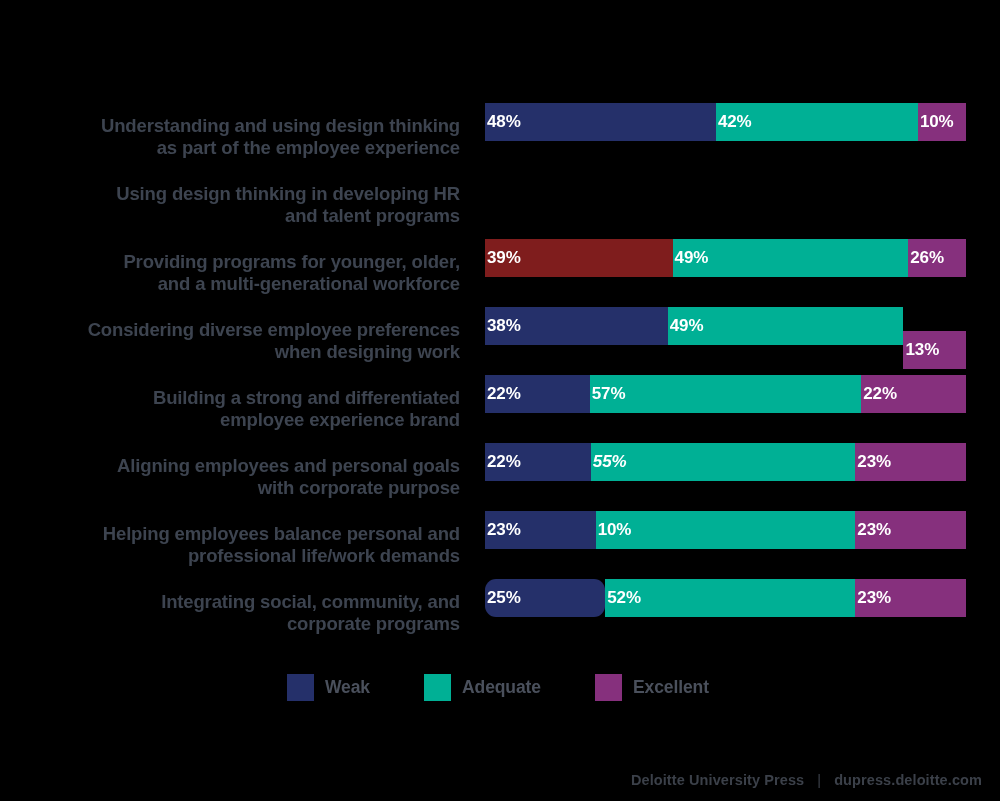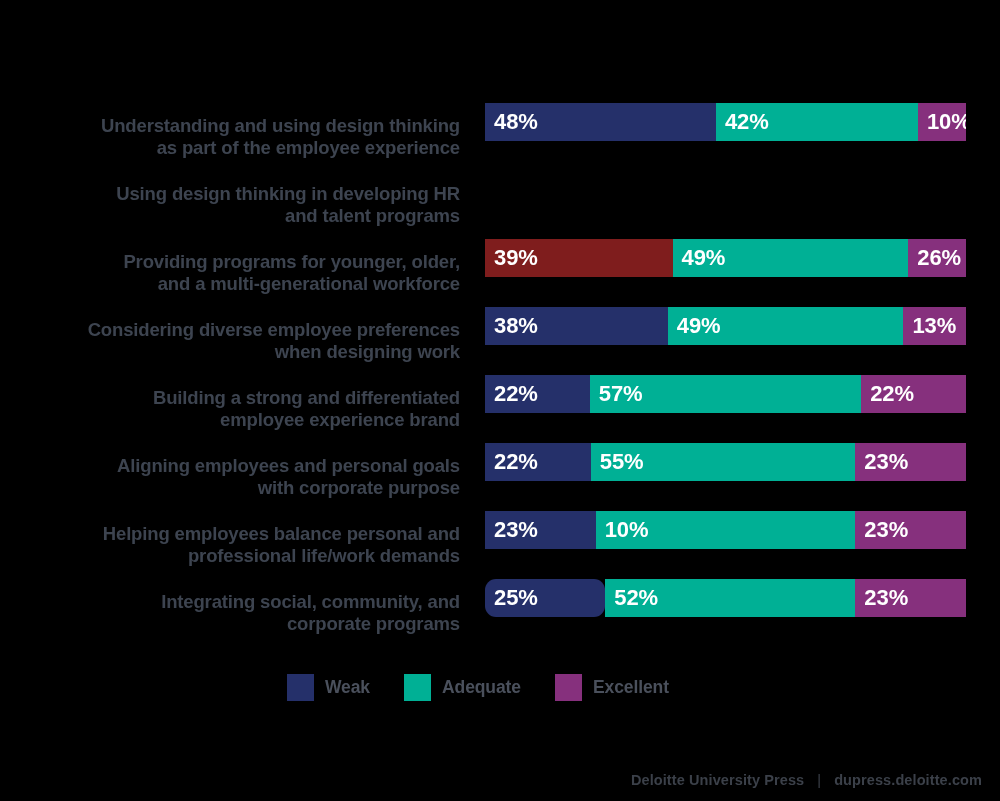--- a/index.html
+++ b/index.html
@@ -67,35 +67,35 @@
     height: 38px;
     overflow: hidden;
   }
 
   .seg-weak      { background: #25306a; }
   .seg-adequate  { background: #00b095; }
   .seg-excellent { background: #86307d; }
 
   .seg-value {
     color: #ffffff;
-    font-size: 22px;
-    font-weight: bold;
-    padding-left: 9px;
+    font-size: 17px;
+    font-weight: bold;
+    padding-left: 2px;
     white-space: nowrap;
     letter-spacing: -0.1px;
   }
 
   
   #legend {
     position: absolute;
     left: 287px;
     top: 674px;
     display: flex;
     align-items: center;
-    gap: 34px;
+    gap: 54px;
   }
 
   .legend-item {
     display: flex;
     align-items: center;
     gap: 11px;
   }
 
   .legend-swatch {
     width: 27px;
@@ -172,21 +172,21 @@
       <div class="bar-row">
         <div class="row-label">Considering diverse employee preferences
 when designing work</div>
         <div class="bar-track">
           <div class="seg seg-weak" style="background: rgb(37, 48, 106); width: 38%;">
             <span class="seg-value">38%</span>
           </div>
           <div class="seg seg-adequate" style="background: rgb(0, 176, 149); width: 49%;">
             <span class="seg-value">49%</span>
           </div>
-          <div class="seg seg-excellent" style="background: rgb(134, 48, 125); width: 13%;">
+          <div class="seg seg-excellent" style="background: rgb(134, 48, 125); width: 13%; margin-top: 24px;">
             <span class="seg-value">13%</span>
           </div>
         </div>
       </div>
       <div class="bar-row">
         <div class="row-label">Building a strong and differentiated
 employee experience brand</div>
         <div class="bar-track">
           <div class="seg seg-weak" style="background: rgb(37, 48, 106); width: 21.7822%;">
             <span class="seg-value">22%</span>
@@ -199,21 +199,21 @@
           </div>
         </div>
       </div>
       <div class="bar-row">
         <div class="row-label">Aligning employees and personal goals
 with corporate purpose</div>
         <div class="bar-track">
           <div class="seg seg-weak" style="background: rgb(37, 48, 106); width: 22%;">
             <span class="seg-value">22%</span>
           </div>
-          <div class="seg seg-adequate" style="background: rgb(0, 176, 149); width: 55%;">
+          <div class="seg seg-adequate" style="background: rgb(0, 176, 149); width: 55%; font-style: italic;">
             <span class="seg-value">55%</span>
           </div>
           <div class="seg seg-excellent" style="background: rgb(134, 48, 125); width: 23%;">
             <span class="seg-value">23%</span>
           </div>
         </div>
       </div>
       <div class="bar-row">
         <div class="row-label">Helping employees balance personal and
 professional life/work demands</div>

